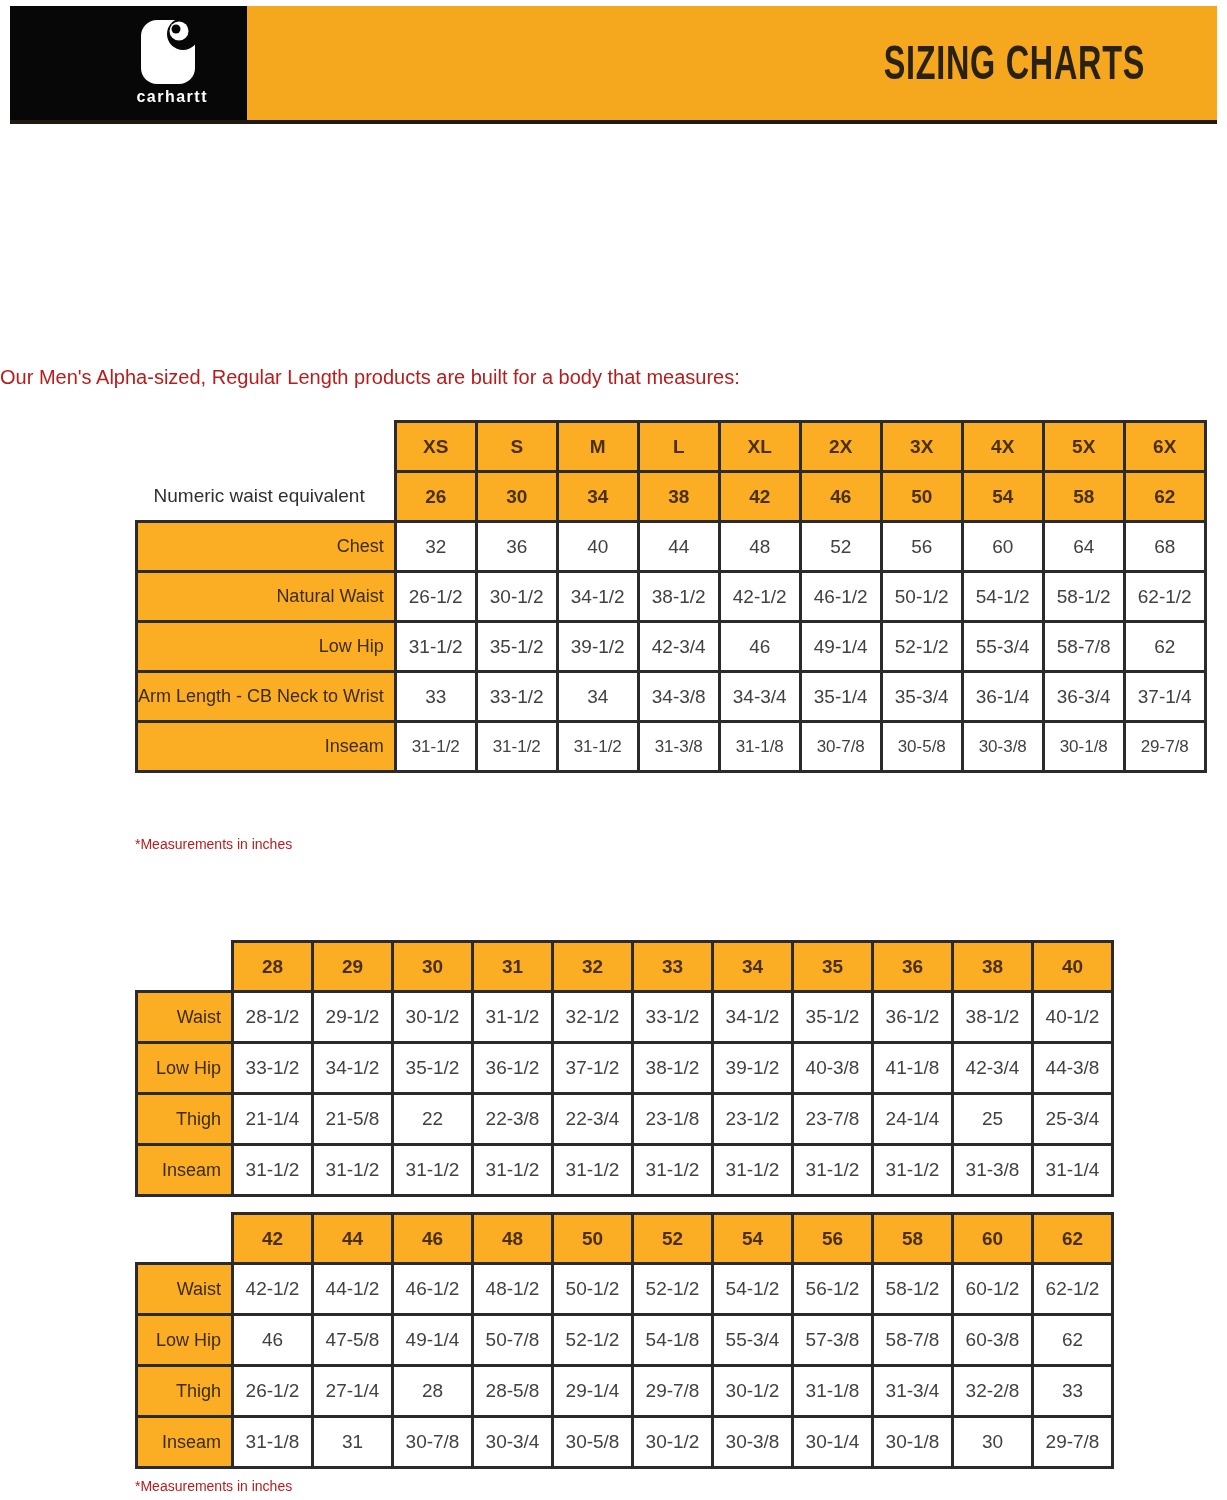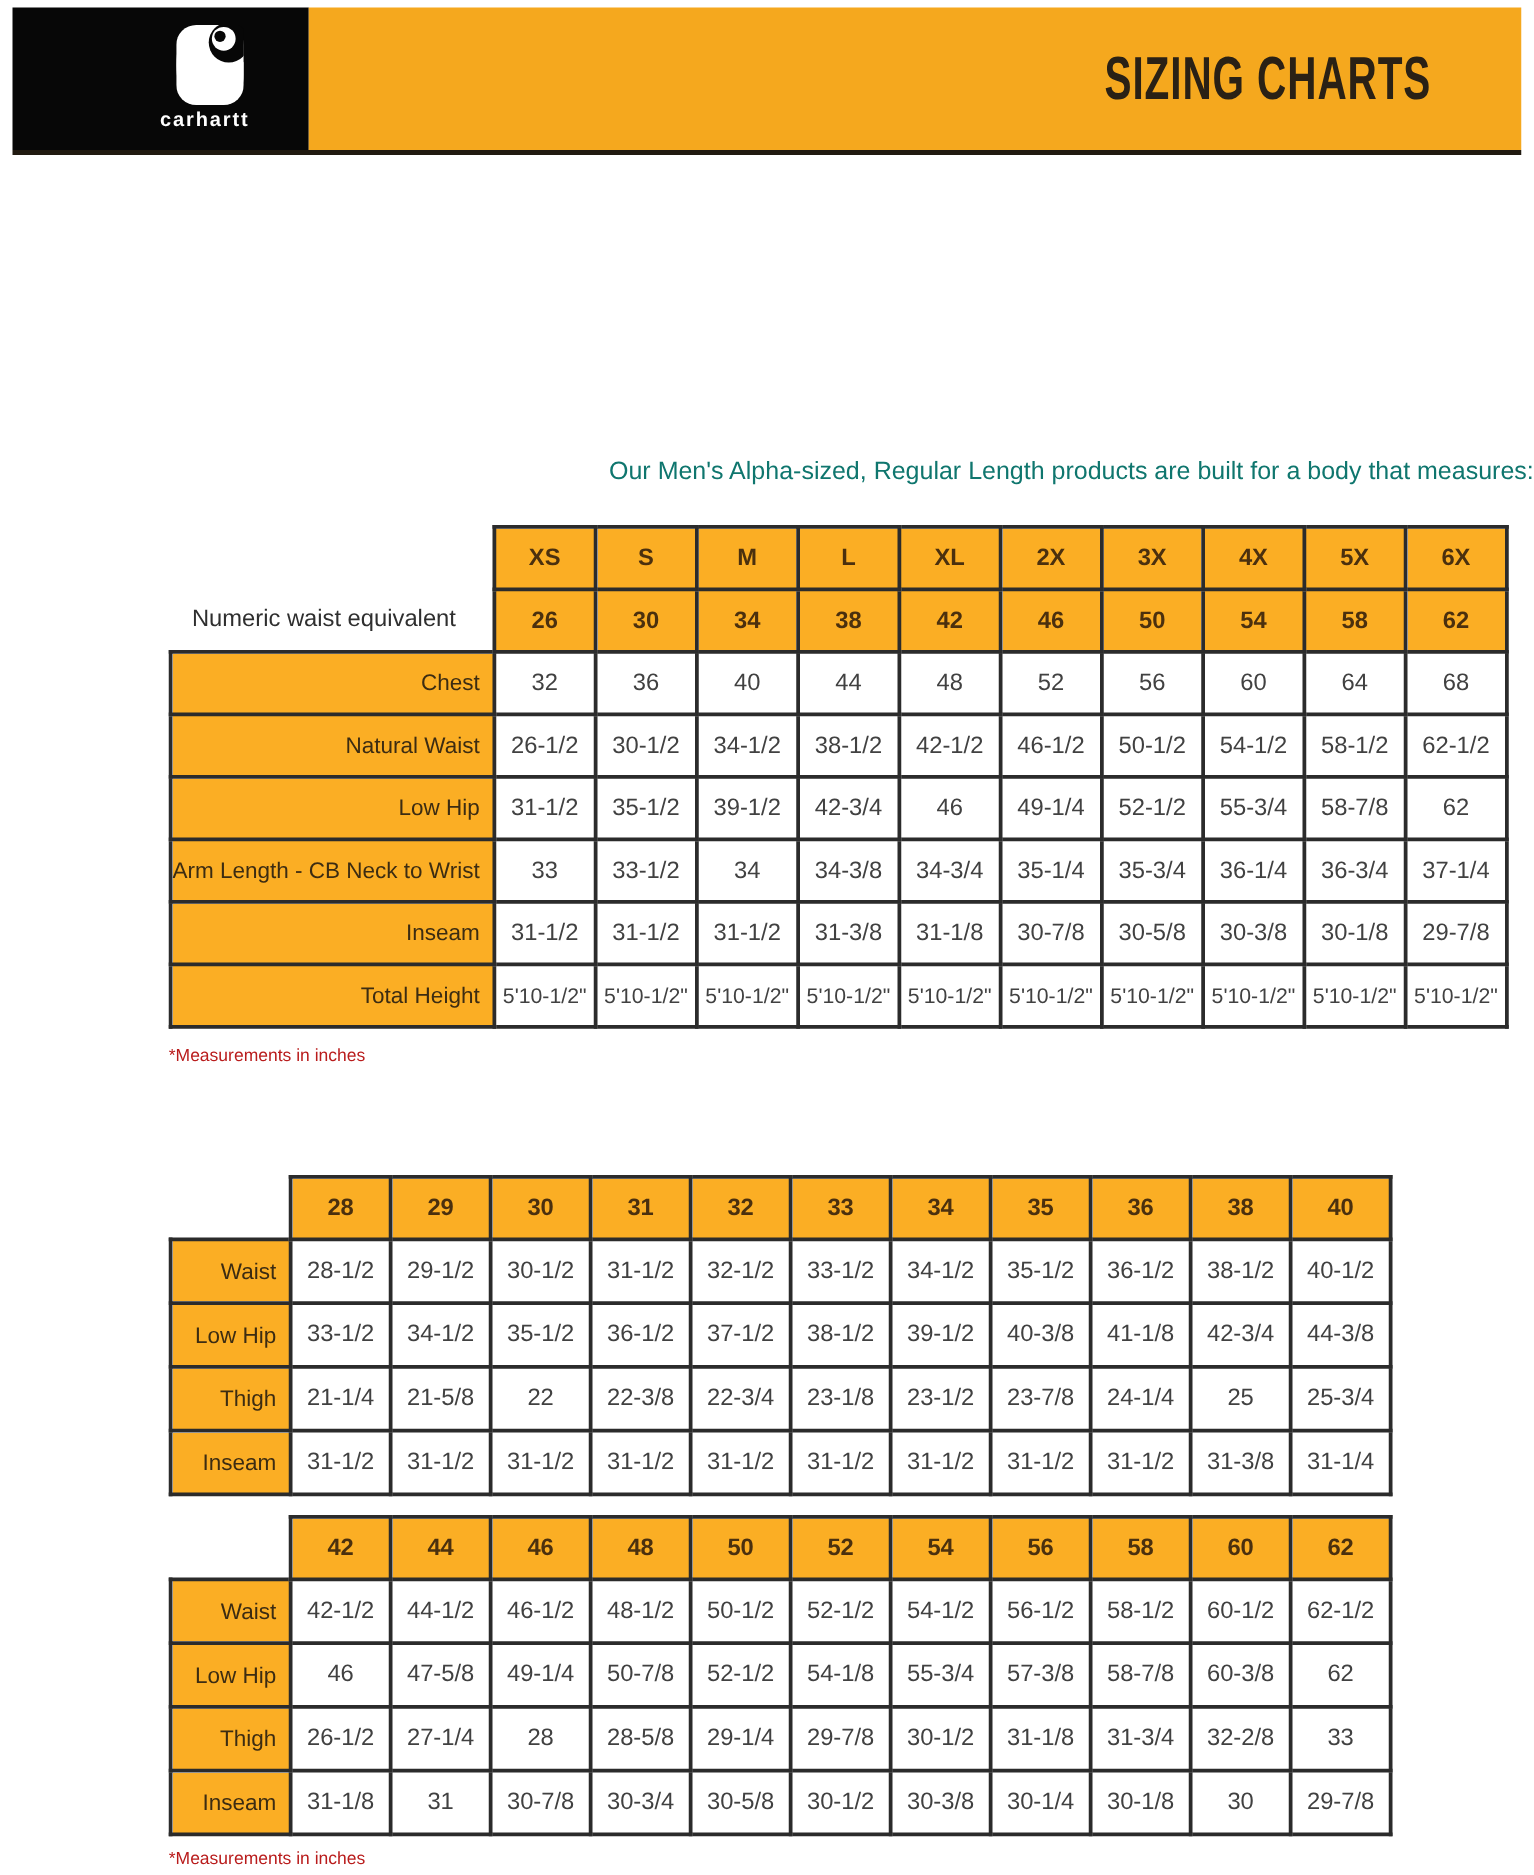--- a/index.html
+++ b/index.html
@@ -1,31 +1,31 @@
 <!DOCTYPE html>
 <html><head>
 <meta charset="utf-8">
 <style>
   * { margin:0; padding:0; box-sizing:border-box; }
   body { background:#ffffff; font-family:"Liberation Sans", sans-serif; }
   .page { position:relative; width:1227px; height:1500px; background:#ffffff; overflow:hidden; }
 
   
   .logo-box { position:absolute; left:10px; top:6px; width:237px; height:114px; background:#070707; }
-  .logo-inner { position:absolute; left:118px; top:14px; width:80px; text-align:left; }
+  .logo-inner { position:absolute; left:118px; top:14px; width:80px; text-align:right; }
   .logo-inner svg { display:block; margin:0 auto; }
   .wordmark { color:#ffffff; font-size:16px; font-weight:700; letter-spacing:1.5px; margin-top:4px; }
   .banner { position:absolute; left:247px; top:6px; width:970px; height:114px; background:#F5A81E; }
   .banner-title { position:absolute; right:72px; top:50%; transform:translateY(-50%) scale(0.72,1.08); transform-origin:right center; font-size:45px; font-weight:700; color:#2A2115; letter-spacing:1px; white-space:nowrap; }
   .header-rule { position:absolute; left:10px; top:120px; width:1207px; height:4px; background:#211a10; }
 
   
   .section-title { position:absolute; left:0; top:328px; width:1227px; text-align:center; font-size:31px; font-weight:700; color:#2b2b2b; letter-spacing:0; }
   .section-title span { display:inline-block; transform:scale(0.78,1.08); }
-  .subtitle { position:absolute; left:0; width:1227px; text-align:right; font-size:20px; color:#0f766e; }
+  .subtitle { position:absolute; left:0; width:1227px; text-align:left; font-size:20px; color:#b91c1c; }
   .subtitle-1 { top:366px; }
   .subtitle-2 { top:891px; }
   .footnote { position:absolute; font-size:14px; color:#b91c1c; }
   .footnote-1 { left:135px; top:836px; }
   .footnote-2 { left:135px; top:1478px; }
 
   
   table { border-collapse:collapse; table-layout:fixed; position:absolute;border-radius:14px; }
   td { border:3px solid #2b2b2b; text-align:center; vertical-align:middle; font-size:19px; color:#414141; white-space:nowrap; overflow:hidden; }
   td.blank { border:none; background:transparent; }
@@ -156,33 +156,20 @@
           <td class="value">31-1/2</td>
           <td class="value">31-1/2</td>
           <td class="value">31-3/8</td>
           <td class="value">31-1/8</td>
           <td class="value">30-7/8</td>
           <td class="value">30-5/8</td>
           <td class="value">30-3/8</td>
           <td class="value">30-1/8</td>
           <td class="value">29-7/8</td>
         </tr>
-        <tr>
-          <td class="row-label">Total Height</td>
-          <td class="value">5'10-1/2"</td>
-          <td class="value">5'10-1/2"</td>
-          <td class="value">5'10-1/2"</td>
-          <td class="value">5'10-1/2"</td>
-          <td class="value">5'10-1/2"</td>
-          <td class="value">5'10-1/2"</td>
-          <td class="value">5'10-1/2"</td>
-          <td class="value">5'10-1/2"</td>
-          <td class="value">5'10-1/2"</td>
-          <td class="value">5'10-1/2"</td>
-        </tr>
       </tbody>
     </table>
   <div class="footnote footnote-1">*Measurements in inches</div>
 
   <table id="numeric-table-0" class="numeric-table">
       <tbody>
         <tr>
           <td class="blank"></td>
           <td class="size-header">28</td>
           <td class="size-header">29</td>

